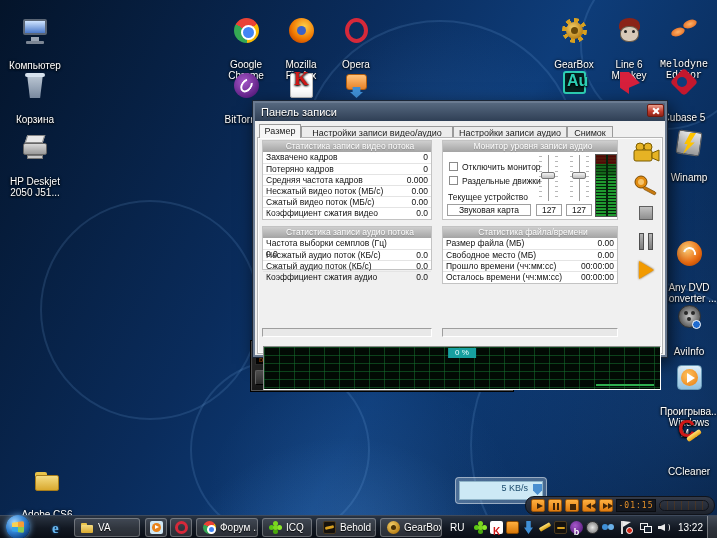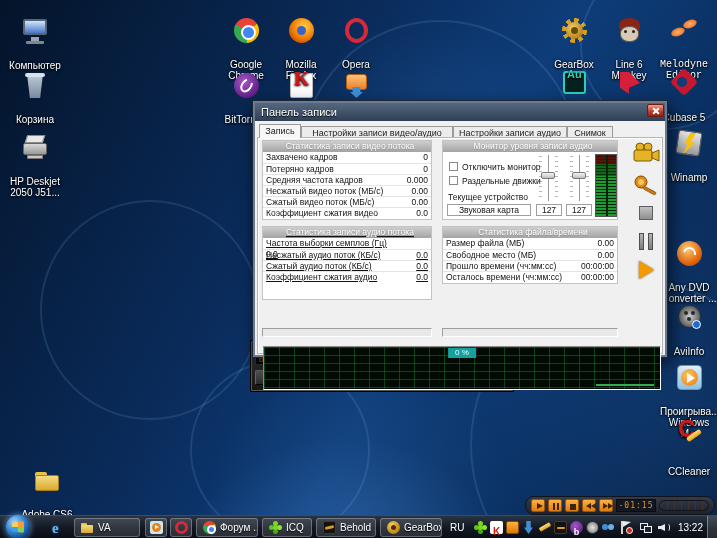--- a/index.html
+++ b/index.html
@@ -245,21 +245,21 @@
     <div class="ig">
       <div style="left:4px;top:12px;width:14px;height:8px;background:radial-gradient(#ffb46a,#e05c10);border-radius:50%;transform:rotate(-20deg);"></div>
       <div style="left:16px;top:4px;width:14px;height:8px;background:radial-gradient(#ffb46a,#e05c10);border-radius:50%;transform:rotate(-20deg);"></div>
     </div>
     <span>Melodyne
 Editor</span>
   </div>
   <div class="di" style="left:545px;top:58px;">
     <div class="ig">
       <div style="left:6px;top:2px;width:23px;height:23px;background:#06211f;border:2px solid #2dd0b5;border-radius:3px;"></div>
-      <span style="left:10px;top:0;color:#2dd0b5;font-size:11px;font-weight:bold;">Au</span>
+      <span style="left:10px;top:6px;color:#2dd0b5;font-size:16px;font-weight:bold;">Au</span>
     </div>
     <span>Adobe</span>
   </div>
   <div class="di" style="left:600px;top:58px;">
     <div class="ig">
       <div style="left:8px;top:3px;width:20px;height:22px;background:#d6203c;clip-path:polygon(0 0,45% 0,100% 50%,45% 72%,45% 100%,0 72%);"></div>
     </div>
     <span>Nuendo 4</span>
   </div>
   <div class="di" style="left:655px;top:58px;">
@@ -358,21 +358,21 @@
 
   <div id="dlg">
     <div id="dlg-title">
       <span>Панель записи</span>
     </div>
     <div id="dlg-close">
         <i></i>
         <b></b>
       </div>
 
-    <div class="tab active" style="left:6px;width:42px;"><span>Запись</span></div>
+    <div class="tab active" style="left:6px;width:42px;"><span>Размер</span></div>
     <div class="tab" style="left:48px;width:152px;"><span>Настройки записи видео/аудио</span></div>
     <div class="tab" style="left:200px;width:114px;"><span>Настройки записи аудио</span></div>
     <div class="tab" style="left:314px;width:46px;"><span>Снимок</span></div>
 
     <div id="tabpage">
 
       <div class="panel" style="left:4px;top:2px;width:170px;height:80px;">
         <div class="phead">Статистика записи видео потока</div>
         <div class="prow" style="border-top:none;text-align:center;">
             <span>Захвачено кадров</span>
@@ -414,21 +414,21 @@
         <div class="slider-track" style="left:105px;top:14px;height:46px;"></div>
         <div class="slider-ticks" style="left:112px;top:15px;height:44px;"></div>
         <div class="slider-thumb" style="left:98px;top:31px;"></div>
         <div class="slider-ticks" style="left:127px;top:15px;height:44px;"></div>
         <div class="slider-track" style="left:136px;top:14px;height:46px;"></div>
         <div class="slider-ticks" style="left:143px;top:15px;height:44px;"></div>
         <div class="slider-thumb" style="left:129px;top:31px;"></div>
         <div id="vu"></div>
       </div>
 
-      <div class="panel" style="left:4px;top:88px;width:170px;height:74px;text-decoration:underline;">
+      <div class="panel" style="left:4px;top:88px;width:170px;height:44px;">
         <div class="phead">Статистика записи аудио потока</div>
         <div class="prow" style="border-top:none;flex-direction:column;">
             <span>Частота выборки семплов (Гц)</span>
             <span>0.0</span>
           </div>
         <div class="prow">
             <span>Несжатый аудио поток (КБ/с)</span>
             <span>0.0</span>
           </div>
         <div class="prow">
@@ -492,20 +492,24 @@
             <div></div>
             <div></div>
           </div>
         </div>
       <div class="dbtn" style="top:120px;">
           <div class="play-tri"></div>
         </div>
     </div>
   </div>
 
+  <div id="netgadget">
+    <div class="lcd">5 KB/s</div>
+    <div class="shield"></div>
+  </div>
 
   <div id="player">
     <div class="pbtn" id="p-play">
         <i></i>
       </div>
     <div class="pbtn" id="p-pause">
         <i></i>
         <i></i>
       </div>
     <div class="pbtn" id="p-stop">

